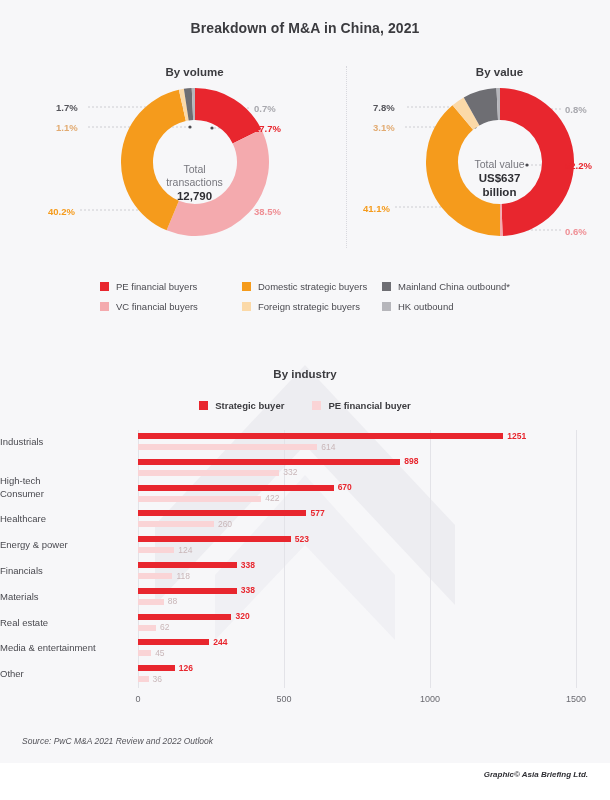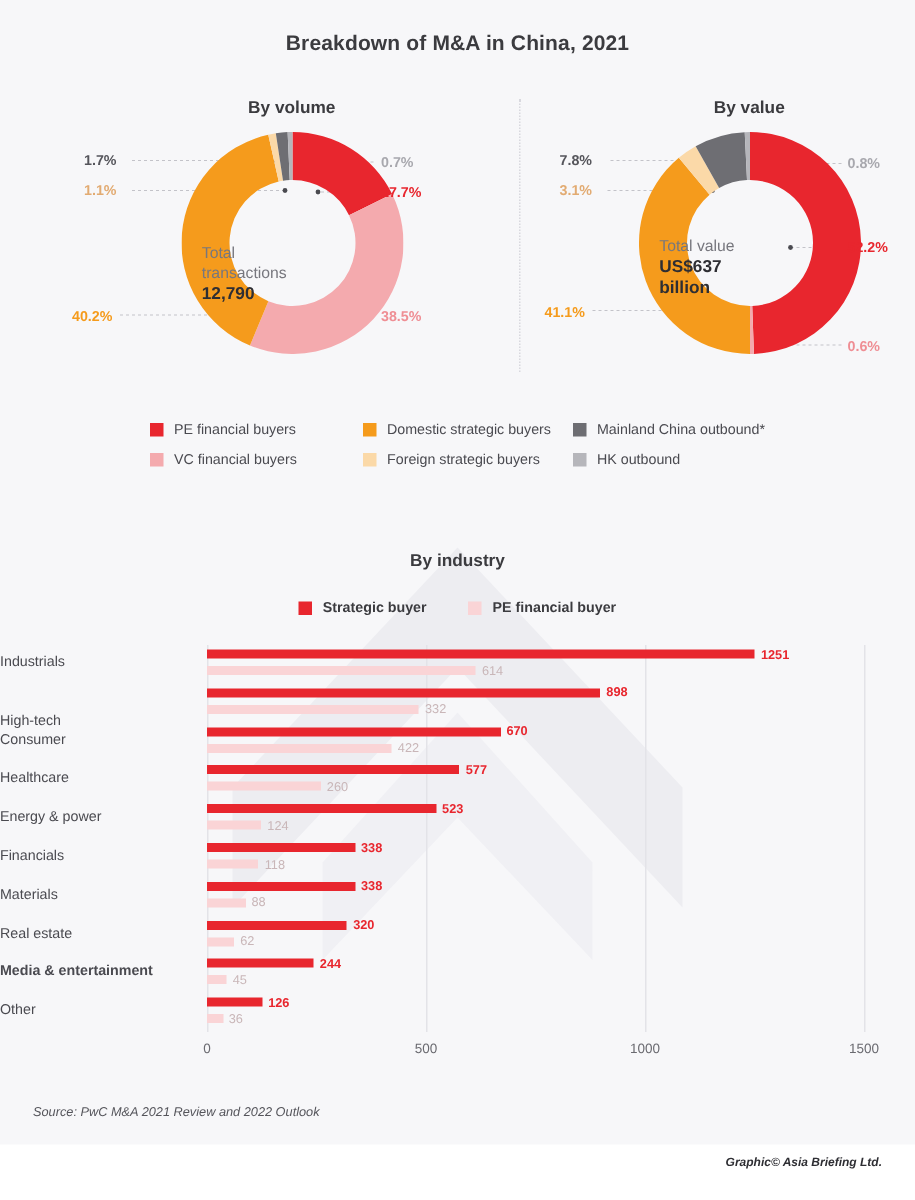--- a/index.html
+++ b/index.html
@@ -33,21 +33,21 @@
   .donut-block.left { left: 0; }
   .donut-block.right { left: 305px; }
   .donut-title {
     position: absolute; top: 8px; left: 0; width: 100%;
     text-align: center; font-size: 11.5px; font-weight: bold; color: #3b3b3f;
   }
   .donut-svg { position: absolute; top: 30px; left: 50%; transform: translateX(-50%); }
 
   .center-label {
     position: absolute; left: 50%; transform: translateX(-50%);
-    text-align: left; width: 120px; pointer-events: none;
+    text-align: center; width: 120px; pointer-events: none;
   }
   .center-label .cl-top { font-size: 10.5px; color: #77777e; line-height: 13px; }
   .center-label .cl-big { font-size: 11.5px; font-weight: bold; color: #2e2e33; line-height: 14px; }
 
   .pct {
     position: absolute; font-size: 9.5px; font-weight: bold; white-space: nowrap;
   }
 
   
   .legend {
@@ -288,21 +288,21 @@
         <div class="row-label" style="left: -138px; top: 160.8px;">Materials</div>
         <div class="bar strategic" style="left: 0px; top: 157.8px; width: 98.696px;"></div>
         <div class="bar-value strategic" style="left: 102.696px; top: 155.3px;">338</div>
         <div class="bar pe" style="left: 0px; top: 168.8px; width: 25.696px;"></div>
         <div class="bar-value pe" style="left: 29.696px; top: 166.3px;">88</div>
         <div class="row-label" style="left: -138px; top: 186.6px;">Real estate</div>
         <div class="bar strategic" style="left: 0px; top: 183.6px; width: 93.44px;"></div>
         <div class="bar-value strategic" style="left: 97.44px; top: 181.1px;">320</div>
         <div class="bar pe" style="left: 0px; top: 194.6px; width: 18.104px;"></div>
         <div class="bar-value pe" style="left: 22.104px; top: 192.1px;">62</div>
-        <div class="row-label" style="left: -138px; top: 212.4px; font-weight: bold;">Media &amp; entertainment</div>
+        <div class="row-label" style="left: -138px; top: 212.4px;">Media &amp; entertainment</div>
         <div class="bar strategic" style="left: 0px; top: 209.4px; width: 71.248px;"></div>
         <div class="bar-value strategic" style="left: 75.248px; top: 206.9px;">244</div>
         <div class="bar pe" style="left: 0px; top: 220.4px; width: 13.14px;"></div>
         <div class="bar-value pe" style="left: 17.14px; top: 217.9px;">45</div>
         <div class="row-label" style="left: -138px; top: 238.2px;">Other</div>
         <div class="bar strategic" style="left: 0px; top: 235.2px; width: 36.792px;"></div>
         <div class="bar-value strategic" style="left: 40.792px; top: 232.7px;">126</div>
         <div class="bar pe" style="left: 0px; top: 246.2px; width: 10.512px;"></div>
         <div class="bar-value pe" style="left: 14.512px; top: 243.7px;">36</div>
       </div>

